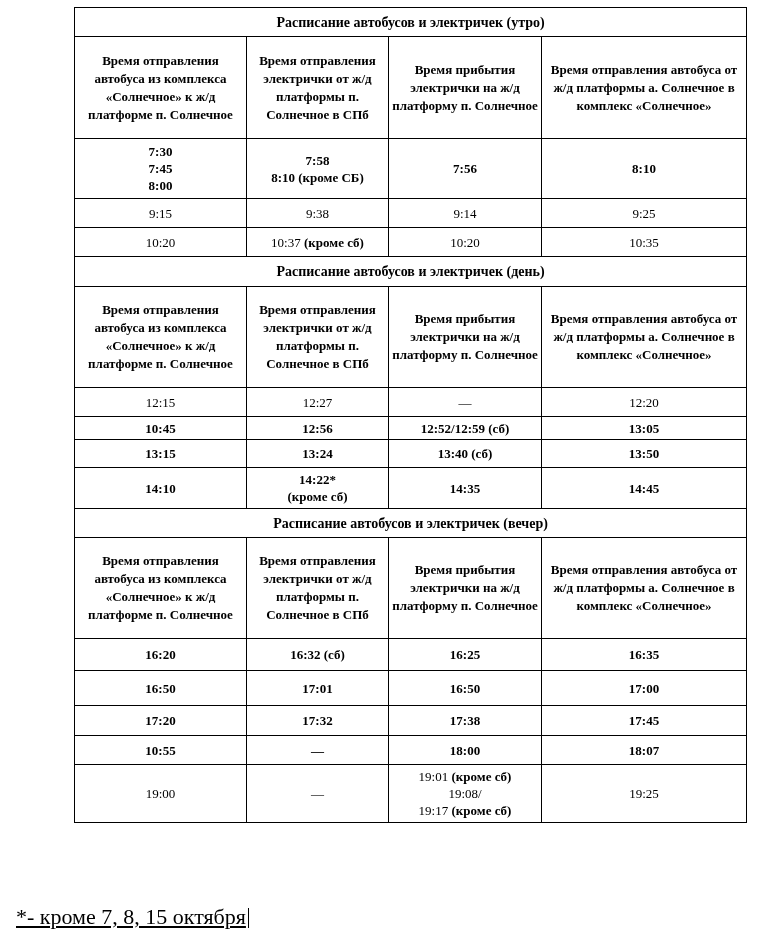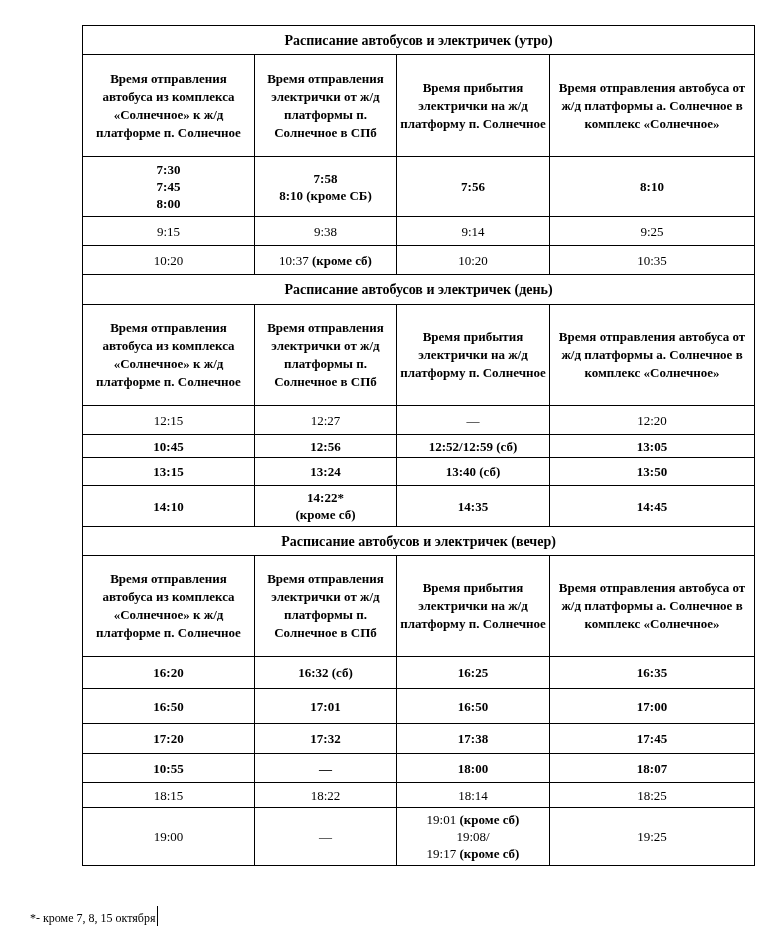--- a/index.html
+++ b/index.html
@@ -1,27 +1,27 @@
 <!DOCTYPE html>
 <html><head>
   <meta charset="utf-8">
   <style>
     html, body { margin: 0; padding: 0; background: #ffffff; }
     body { width: 767px; height: 933px; position: relative; overflow: hidden; font-family: "Liberation Serif", "DejaVu Serif", serif; color: #000; }
     table.sched {
-      position: absolute; left: 74px; top: 25px;
+      position: absolute; left: 74px; top: 7px;
       border-collapse: collapse; table-layout: fixed; width: 672px;
-      font-size: 13px; line-height: 17px; margin-left: 8px;
+      font-size: 13px; line-height: 17px;
     }
     table.sched td { border: 1.3px solid #000; text-align: center; vertical-align: middle; padding: 0 3px; }
     td.section-title { font-weight: bold; font-size: 14px; }
     td.hdr { font-weight: bold; font-size: 13px; line-height: 18px; }
     .b { font-weight: bold; }
     .line { display: block; }
-    .footnote { position: absolute; left: 30px; top: 906px; font-size: 12px; line-height: 22px; }
+    .footnote { position: absolute; left: 16px; top: 906px; font-size: 22px; line-height: 22px; text-decoration: underline; }
     .caret { display: inline-block; width: 1px; height: 20px; background: #000; vertical-align: -4px; margin-left: 2px; }
   </style>
 </head>
 <body>
 
 <table class="sched">
   <colgroup>
     <col style="width:172px">
       <col style="width:142px">
       <col style="width:153px">
@@ -127,26 +127,20 @@
       <td>17:32</td>
       <td>17:38</td>
       <td>17:45</td>
     </tr>
     <tr style="height:29px" class="b">
       <td>10:55</td>
       <td>—</td>
       <td>18:00</td>
       <td>18:07</td>
     </tr>
-    <tr style="height:25px">
-      <td>18:15</td>
-      <td>18:22</td>
-      <td>18:14</td>
-      <td>18:25</td>
-    </tr>
     <tr style="height:58px">
       <td>19:00</td>
       <td>—</td>
       <td>
         <span class="line"><span>19:01</span><span class="b"> (кроме сб)</span></span>
         <span class="line"><span>19:08/</span></span>
         <span class="line"><span>19:17</span><span class="b"> (кроме сб)</span></span>
       </td>
       <td>19:25</td>
     </tr>

